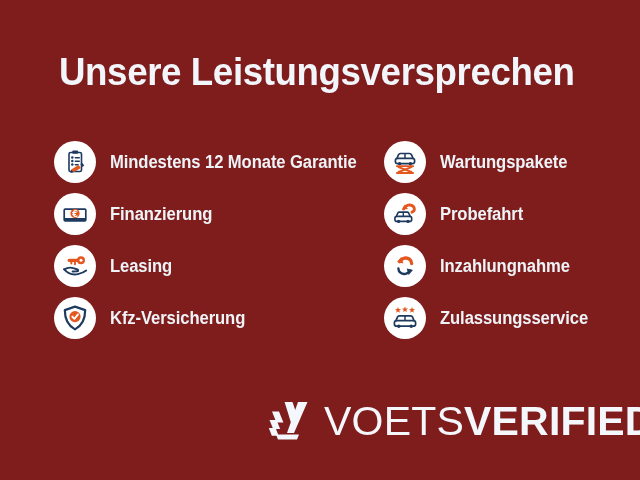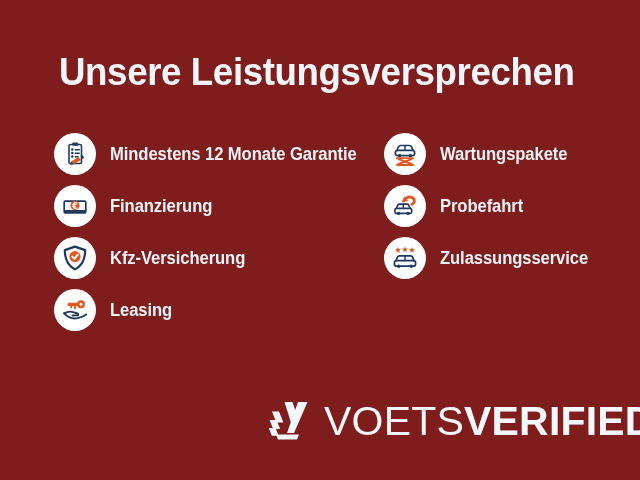--- a/index.html
+++ b/index.html
@@ -33,21 +33,21 @@
     transform-origin: left center;
   }
   .columns {
     position: absolute;
     left: 0;
     top: 124px;
     width: 640px;
   }
   .col {
     position: absolute;
-    top: 4px;
+    top: 12px;
     text-align: center;
   }
   .col-left  { left: 54px; }
   .col-right { left: 384px; }
 
   .row {
     display: flex;
     align-items: center;
     height: 52px;
   }
@@ -137,41 +137,41 @@
             <circle cx="14" cy="13.6" r="4.6" fill="#e4571f"></circle>
             <text x="14" y="17.1" font-family="DejaVu Sans, sans-serif" font-size="8.2" font-weight="bold" fill="#ffffff" text-anchor="middle">€</text>
           </svg>
         </span>
         <span class="row-label">Finanzierung</span>
       </div>
 
       <div class="row">
         <span class="badge">
           <svg width="28" height="28" viewBox="0 0 28 28">
-            <path d="M14 2.6 L24.2 6.1 C24.2 14.6 21.6 21.4 14 25.4 C6.4 21.4 3.8 14.6 3.8 6.1 Z" fill="#ffffff" stroke="#1f3a5f" stroke-width="2.2" stroke-linejoin="round"></path>
-            <circle cx="14" cy="12.6" r="5.6" fill="#e4571f"></circle>
-            <path d="M11.3 12.6 L13.4 14.8 L17.0 10.4" fill="none" stroke="#ffffff" stroke-width="1.9" stroke-linecap="round" stroke-linejoin="round"></path>
-          </svg>
-        </span>
-        <span class="row-label">Kfz-Versicherung</span>
-      </div>
-
-      <div class="row">
-        <span class="badge">
-          <svg width="28" height="28" viewBox="0 0 28 28">
             <rect x="6.6" y="6.8" width="12.5" height="3.1" rx="1.5" fill="#e4571f"></rect>
             <circle cx="20.0" cy="8.35" r="4.0" fill="#e4571f"></circle>
             <circle cx="20.0" cy="8.35" r="1.5" fill="#ffffff"></circle>
             <rect x="9.4" y="9.6" width="1.9" height="2.8" rx="0.8" fill="#e4571f"></rect>
             <rect x="13.0" y="9.6" width="1.9" height="3.6" rx="0.8" fill="#e4571f"></rect>
             <path d="M3.4 17.4 C6.6 15.4 9.4 15.2 12.3 16.2 L16.4 17.5 C17.5 17.9 17.3 19.3 16.2 19.4 L11.6 19.5" fill="none" stroke="#1f3a5f" stroke-width="1.9" stroke-linecap="round" stroke-linejoin="round"></path>
             <path d="M3.0 17.2 C6.5 21.3 11.4 23.3 17.0 22.1 C20.4 21.4 23.2 20.2 25.2 18.6" fill="none" stroke="#1f3a5f" stroke-width="1.9" stroke-linecap="round" stroke-linejoin="round"></path>
           </svg>
         </span>
         <span class="row-label">Leasing</span>
+      </div>
+
+      <div class="row">
+        <span class="badge">
+          <svg width="28" height="28" viewBox="0 0 28 28">
+            <path d="M14 2.6 L24.2 6.1 C24.2 14.6 21.6 21.4 14 25.4 C6.4 21.4 3.8 14.6 3.8 6.1 Z" fill="#ffffff" stroke="#1f3a5f" stroke-width="2.2" stroke-linejoin="round"></path>
+            <circle cx="14" cy="12.6" r="5.6" fill="#e4571f"></circle>
+            <path d="M11.3 12.6 L13.4 14.8 L17.0 10.4" fill="none" stroke="#ffffff" stroke-width="1.9" stroke-linecap="round" stroke-linejoin="round"></path>
+          </svg>
+        </span>
+        <span class="row-label">Kfz-Versicherung</span>
       </div>
 
     </div>
 
     <div class="col col-right">
 
       <div class="row">
         <span class="badge">
           <svg width="28" height="28" viewBox="0 0 28 28">
             <path d="M5.6 11.0 L7.6 6.6 C7.9 5.9 8.5 5.5 9.3 5.5 L18.7 5.5 C19.5 5.5 20.1 5.9 20.4 6.6 L22.4 11.0" fill="none" stroke="#1f3a5f" stroke-width="1.7" stroke-linejoin="round"></path>
@@ -196,20 +196,31 @@
             <path d="M5.0 17.0 L6.8 13.1 C7.1 12.5 7.6 12.1 8.3 12.1 L16.2 12.1 C16.9 12.1 17.4 12.5 17.7 13.1 L19.5 17.0" fill="none" stroke="#1f3a5f" stroke-width="1.6" stroke-linejoin="round"></path>
             <rect x="3.9" y="16.4" width="16.8" height="5.0" rx="2.0" fill="none" stroke="#1f3a5f" stroke-width="1.6"></rect>
             <line x1="12.3" y1="12.4" x2="12.3" y2="16.5" stroke="#1f3a5f" stroke-width="1.4"></line>
             <circle cx="7.6" cy="21.4" r="1.6" fill="#1f3a5f"></circle>
             <circle cx="17.0" cy="21.4" r="1.6" fill="#1f3a5f"></circle>
           </svg>
         </span>
         <span class="row-label">Probefahrt</span>
       </div>
 
+      <div class="row">
+        <span class="badge">
+          <svg width="28" height="28" viewBox="0 0 28 28">
+            <path d="M20.6 11.6 C20.6 7.9 17.2 5.4 13.4 6.2 C11.2 6.7 9.6 8.0 8.6 9.6" fill="none" stroke="#e4571f" stroke-width="3.4" stroke-linecap="round"></path>
+            <path d="M10.4 4.9 L6.0 9.9 L12.3 11.4 Z" fill="#e4571f"></path>
+            <path d="M7.4 16.4 C7.4 20.1 10.8 22.6 14.6 21.8 C16.8 21.3 18.4 20.0 19.4 18.4" fill="none" stroke="#1f3a5f" stroke-width="2.4" stroke-linecap="round"></path>
+            <path d="M17.6 23.1 L22.0 18.1 L15.7 16.6 Z" fill="#1f3a5f"></path>
+          </svg>
+        </span>
+        <span class="row-label">Inzahlungnahme</span>
+      </div>
 
       <div class="row">
         <span class="badge">
           <svg width="28" height="28" viewBox="0 0 28 28">
             <g fill="#e4571f">
               <path d="M7.0 3.0 L7.85 5.0 L10.0 5.2 L8.35 6.6 L8.85 8.7 L7.0 7.55 L5.15 8.7 L5.65 6.6 L4.0 5.2 L6.15 5.0 Z"></path>
               <path d="M14.0 2.4 L14.85 4.4 L17.0 4.6 L15.35 6.0 L15.85 8.1 L14.0 6.95 L12.15 8.1 L12.65 6.0 L11.0 4.6 L13.15 4.4 Z"></path>
               <path d="M21.0 3.0 L21.85 5.0 L24.0 5.2 L22.35 6.6 L22.85 8.7 L21.0 7.55 L19.15 8.7 L19.65 6.6 L18.0 5.2 L20.15 5.0 Z"></path>
             </g>
             <path d="M4.6 17.4 L6.6 12.9 C6.9 12.2 7.5 11.8 8.2 11.8 L19.8 11.8 C20.5 11.8 21.1 12.2 21.4 12.9 L23.4 17.4" fill="none" stroke="#1f3a5f" stroke-width="1.7" stroke-linejoin="round"></path>

